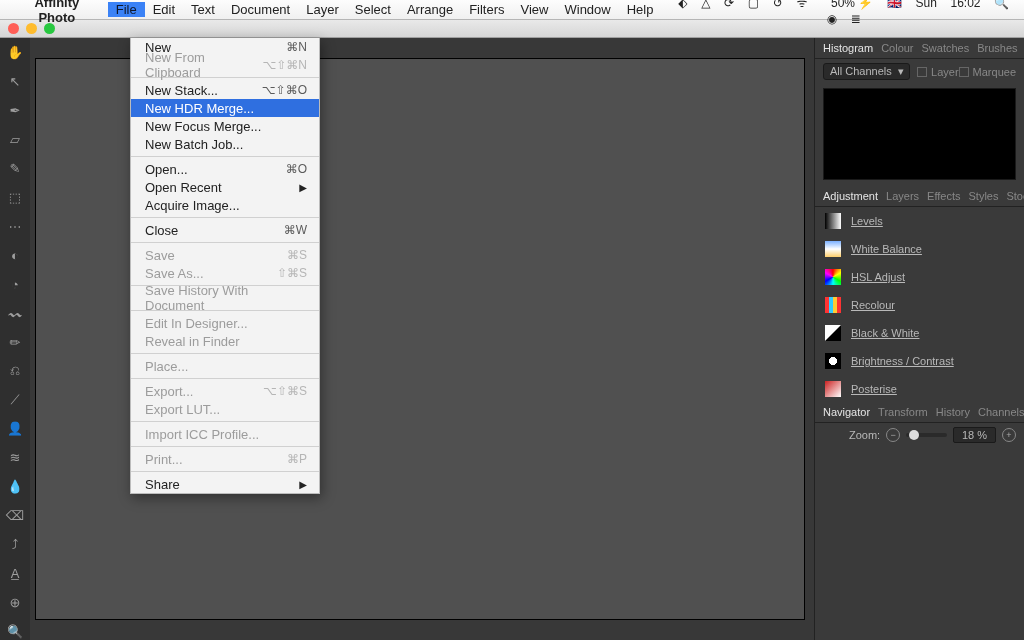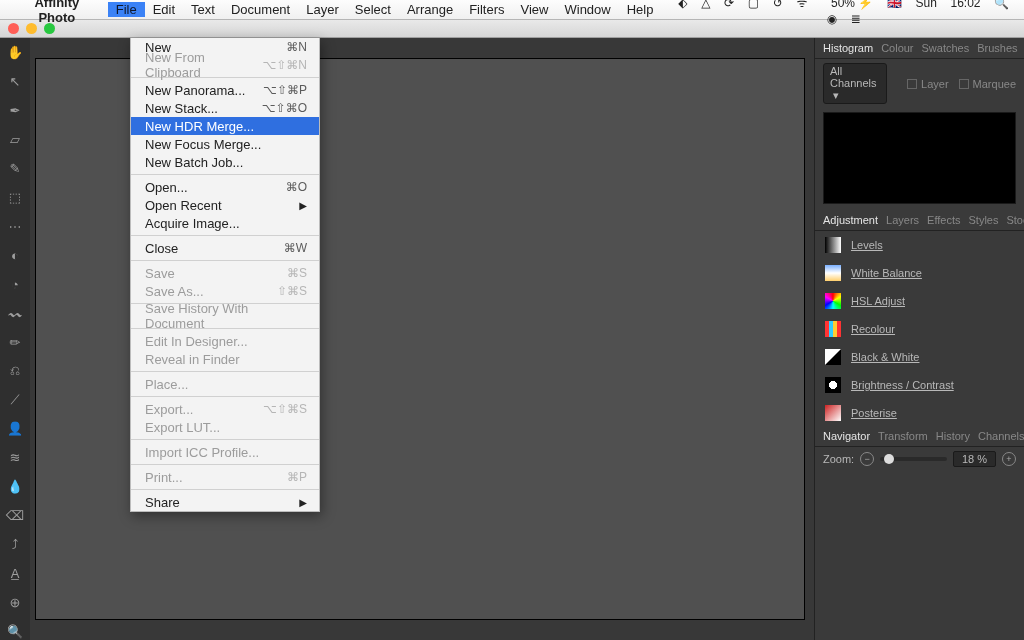--- a/index.html
+++ b/index.html
@@ -36,38 +36,38 @@
 .dropdown .sep { height:1px; background:#d0d0d0; margin:3px 0; }
 .dropdown .sc { color:#5b5b5b; font-size:12px; }
 .dropdown .di.dis .sc { color:#b5b5b5; }
 .dropdown .ar { font-size:10px; }
 
 
 .rpanel { position:absolute; right:0; top:0; width:210px; height:602px; background:#3a3a3a; border-left:1px solid #222; font-size:11px; color:#b8b8b8; }
 .tabs { display:flex; align-items:center; gap:8px; padding:4px 8px; border-bottom:1px solid #222; }
 .tabs .tab { color:#888; }
 .tabs .tab.act { color:#e5e5e5; font-weight:500; }
-.histrow { display:flex; align-items:center; gap:10px; padding:4px 8px; }
+.histrow { display:flex; align-items:center; padding:4px 8px; }
 .histrow .sel { background:#2a2a2a; border:1px solid #1a1a1a; padding:1px 6px; border-radius:3px; }
 .histrow .chk { display:flex; align-items:center; gap:4px; color:#888; }
 .histrow .chk .box { width:10px;height:10px;border:1px solid #666; }
 .histview { margin:4px 8px 6px; height:92px; background:#000; border:1px solid #1a1a1a; }
 
 .adjlist { max-height:195px; overflow:hidden;text-decoration:underline; }
 .adj { display:flex; align-items:center; gap:10px; padding:6px 10px; }
 .adj .sw { width:16px; height:16px; }
 .sw.levels{background:linear-gradient(90deg,#000,#fff);} 
 .sw.wb{background:linear-gradient(#7bb0ff,#fff,#ffcf6b);} 
 .sw.hsl{background:conic-gradient(red,yellow,lime,cyan,blue,magenta,red);} 
 .sw.rec{background:repeating-linear-gradient(90deg,#f33 0 4px,#3cf 4px 8px,#fc3 8px 12px);} 
 .sw.bw{background:linear-gradient(135deg,#fff 49%,#000 51%);} 
 .sw.bc{background:radial-gradient(circle at 50% 50%,#fff 35%,#000 36%);} 
 .sw.post{background:linear-gradient(135deg,#c22,#fff);} 
 
-.zoomrow { display:flex; align-items:center; gap:6px; padding:4px 8px; }
+.zoomrow { display:flex; align-items:center; gap:6px; padding:4px 8px;margin-left:26px; }
 .zoomrow .track { flex:1; height:4px; background:#2a2a2a; position:relative; border-radius:2px;}
 .zoomrow .thumb { position:absolute; left:6%; top:-3px; width:10px; height:10px; background:#ddd; border-radius:50%; }
 .zoomrow .val { background:#2a2a2a; padding:1px 8px; border:1px solid #1a1a1a; border-radius:2px; }
 .circ { width:14px;height:14px;border:1px solid #888;border-radius:50%;display:flex;align-items:center;justify-content:center;font-size:9px;color:#aaa;}
 </style>
 </head>
 <body>
 
 <div class="menubar">
   <span class="apple"></span>
@@ -129,24 +129,20 @@
       <div class="di">
         <span>New</span>
         <span class="sc">⌘N</span>
       </div>
       <div class="di dis">
         <span>New From Clipboard</span>
         <span class="sc">⌥⇧⌘N</span>
       </div>
       <div class="sep"></div>
       <div class="di">
-        <span>New Panorama...</span>
-        <span class="sc">⌥⇧⌘P</span>
-      </div>
-      <div class="di">
         <span>New Stack...</span>
         <span class="sc">⌥⇧⌘O</span>
       </div>
       <div class="di sel">
         <span>New HDR Merge...</span>
       </div>
       <div class="di">
         <span>New Focus Merge...</span>
       </div>
       <div class="di">

